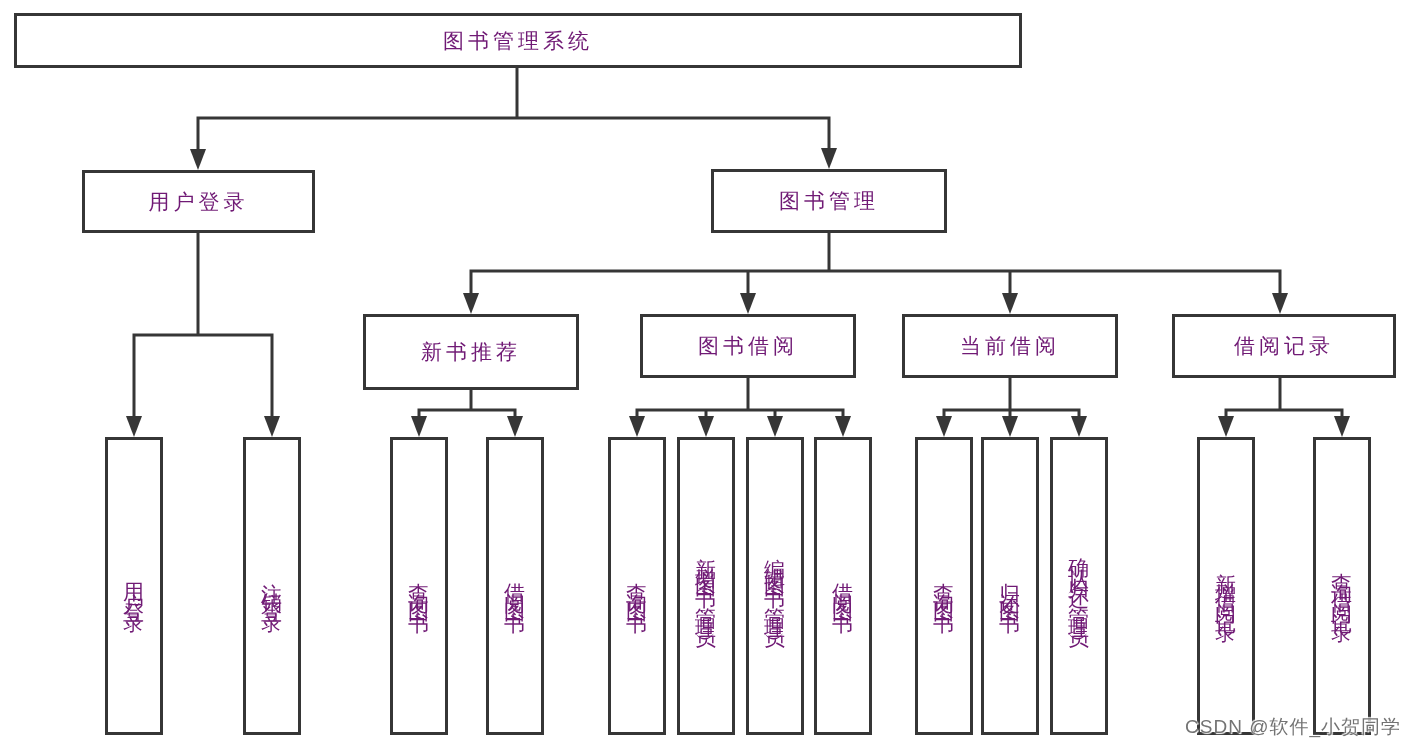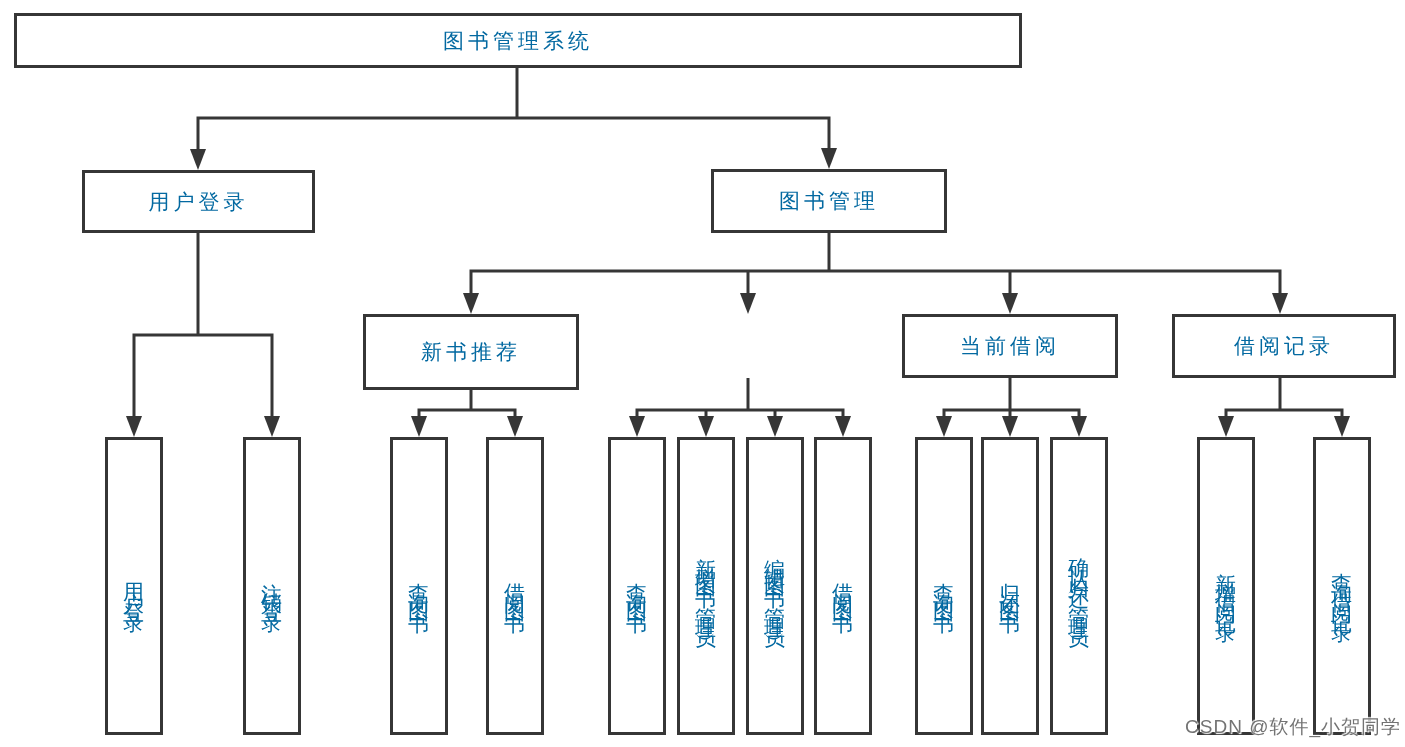--- a/index.html
+++ b/index.html
@@ -24,21 +24,21 @@
     border: 3px solid #363636;
     display: flex;
     align-items: center;
     justify-content: center;
     color: #2f2f2f;
   }
   .node .lbl {
     font-size: 21px;
     letter-spacing: 4px;
     white-space: nowrap;
-    color: #0369a1;
+    color: #701a75;
   }
   .node.leaf .lbl {
     writing-mode: vertical-rl;
     font-size: 21px;
     letter-spacing: 10px;
     white-space: normal;
     line-height: 1;
   }
   .watermark {
     position: absolute;
@@ -116,20 +116,23 @@
   <div class="node" style="left:82px;top:170px;width:233px;height:63px">
     <span class="lbl">用户登录</span>
   </div>
   <div class="node" style="left:711px;top:169px;width:236px;height:64px">
     <span class="lbl">图书管理</span>
   </div>
 
   <div class="node" style="left:363px;top:314px;width:216px;height:76px">
     <span class="lbl">新书推荐</span>
   </div>
+  <div class="node" style="left:640px;top:314px;width:216px;height:64px">
+    <span class="lbl">图书借阅</span>
+  </div>
   <div class="node" style="left:902px;top:314px;width:216px;height:64px">
     <span class="lbl">当前借阅</span>
   </div>
   <div class="node" style="left:1172px;top:314px;width:224px;height:64px">
     <span class="lbl">借阅记录</span>
   </div>
 
   <div class="node leaf" style="left:105px;top:437px;width:58px;height:298px">
     <span class="lbl">用户登录</span>
   </div>

